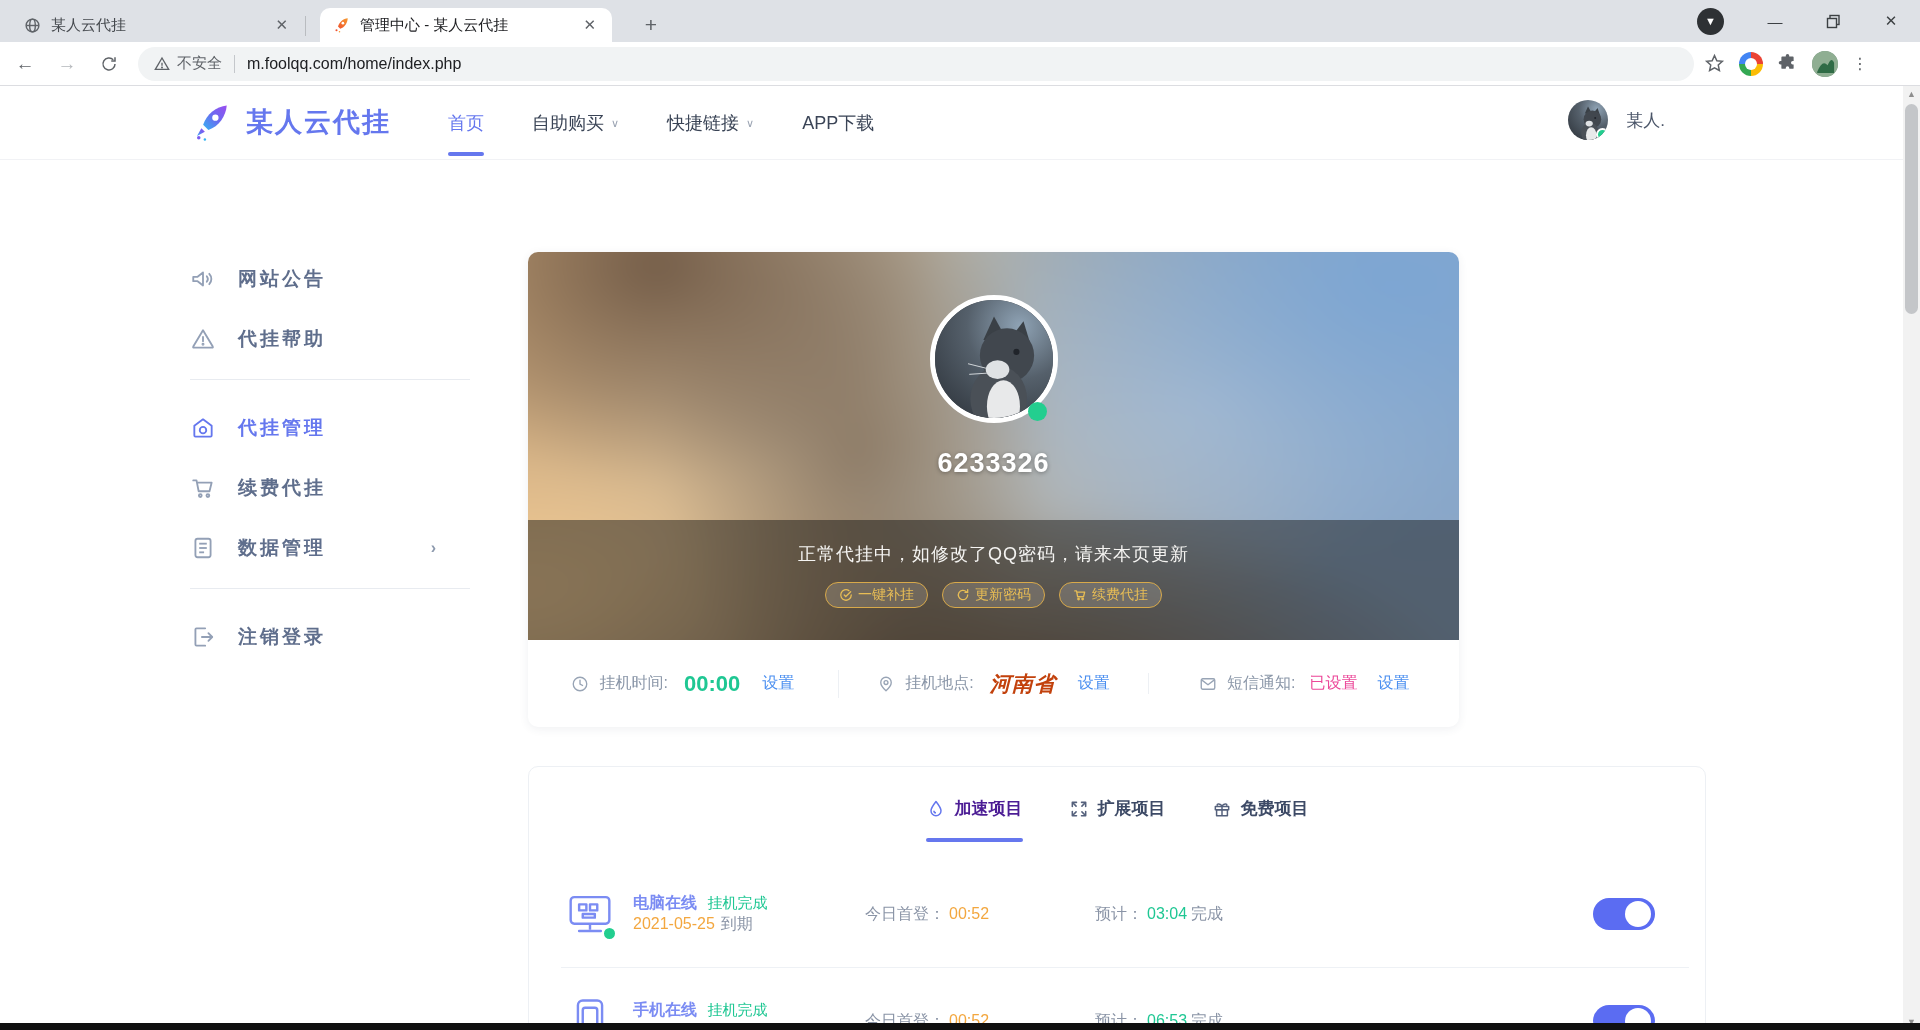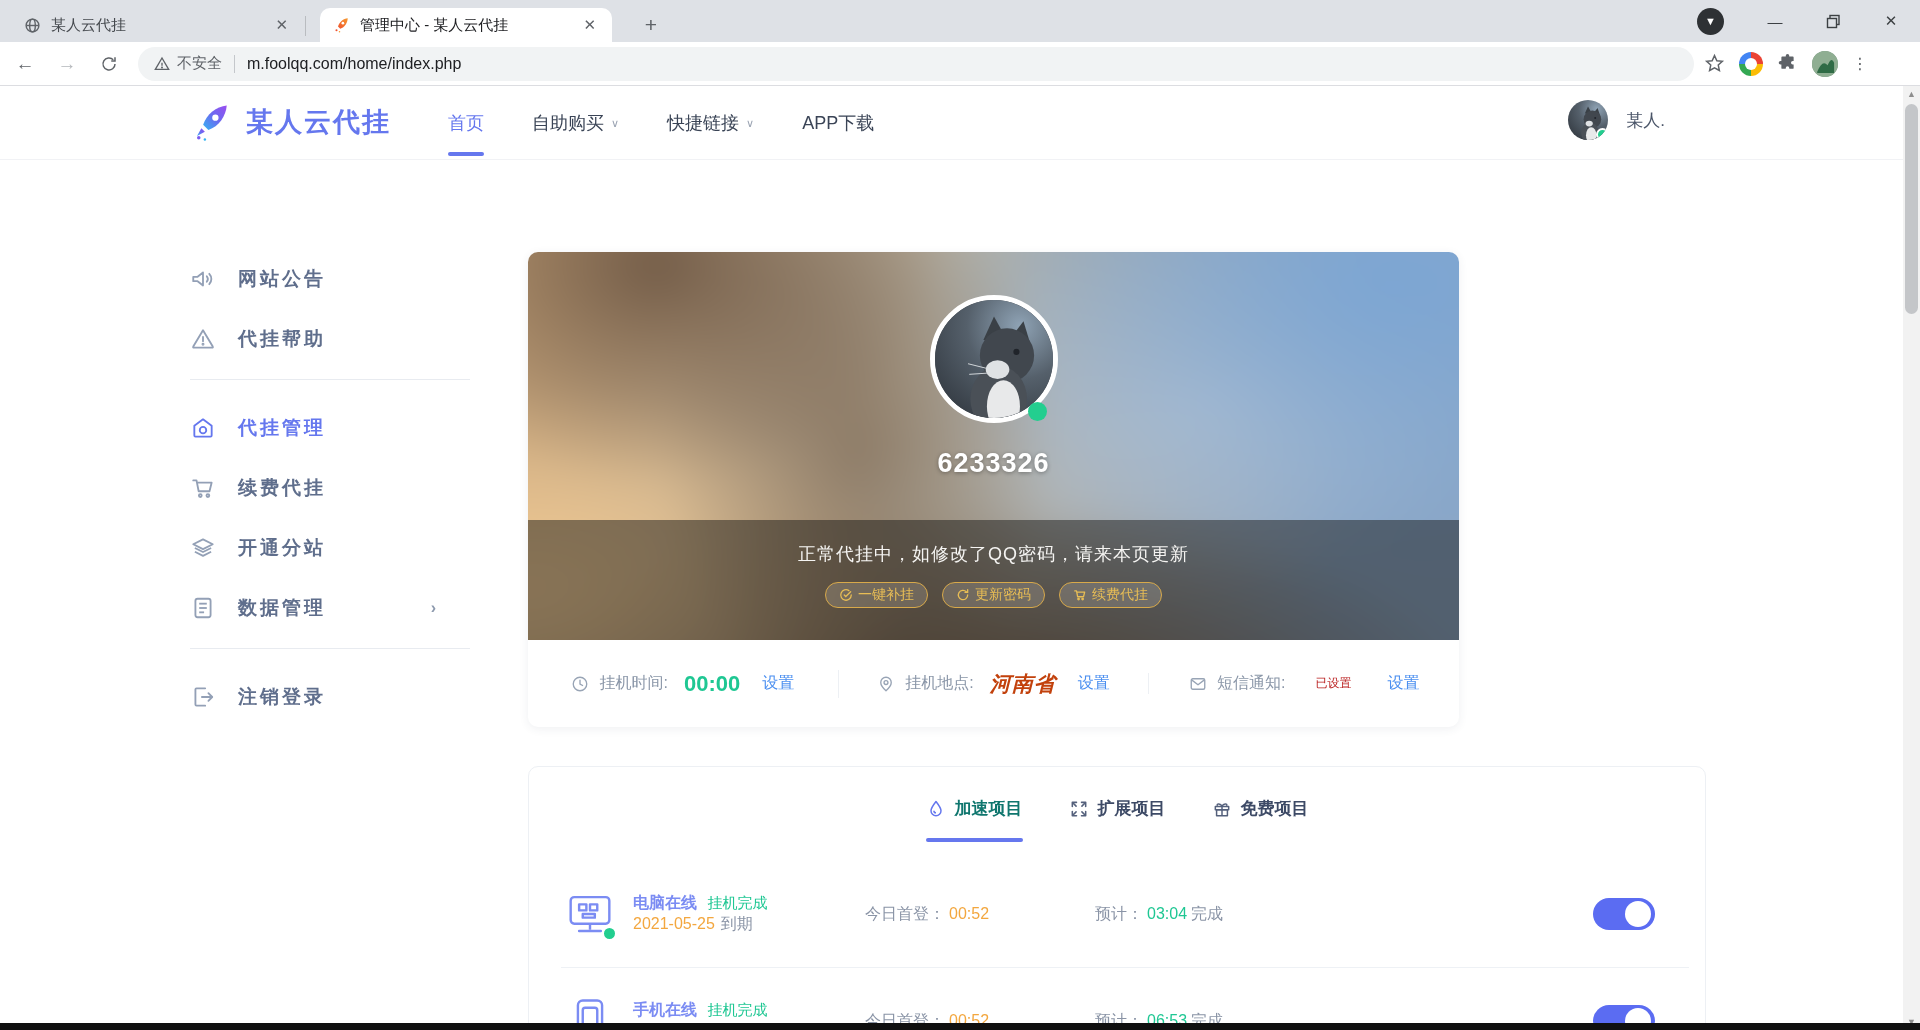--- a/index.html
+++ b/index.html
@@ -93,30 +93,30 @@
   .banner-actions { position:absolute; top:330px; width:100%; display:flex; justify-content:center; gap:14px; }
   .gold-btn { display:flex; align-items:center; gap:5px; height:26px; padding:0 13px; border-radius:14px;
     border:1px solid #d8a94a; color:#e8bd55; font-size:14px; background:rgba(255,248,235,0.16); }
 
   .info-bar { display:flex; height:87px; align-items:center; }
   .info-sec { flex:1; display:flex; align-items:center; justify-content:center; gap:10px; font-size:16px; color:#8a96a8; }
   .info-sec + .info-sec { border-left:1px solid #edf0f4; }
   .info-sec svg { color:#98a4b5; }
   .v-green-big { color:#1fc793; font-size:22px; font-weight:bold; margin:0 6px; }
   .v-green-loc { color:#c2410c; font-size:21px; font-weight:bold; margin:0 6px; letter-spacing:1px;font-style:italic; }
-  .v-green { color:#b91c1c; font-size:12px; margin:0 20px; }
+  .v-green { color:#ec4899; font-size:16px; margin:0 4px; }
   .link-blue { color:#4b8ff0; font-size:16px; margin-left:6px; }
 
   .card2 { position:relative; margin-top:39px; width:1178px; height:400px; border-radius:10px;
     border:1px solid #edf0f4; background:#fff; overflow:hidden; }
   .proj-tabs { height:94px; display:flex; justify-content:center; gap:46px; padding-top:30px; }
   .proj-tab { display:flex; flex-direction:column; align-items:center; }
   .proj-tab-row { display:flex; align-items:center; gap:9px; font-size:17px; font-weight:bold; color:#3d4a66; }
   .proj-tab-row svg { color:#55617c; }
-  .proj-tab.active .proj-tab-row { color:#0f766e;text-align:center; }
+  .proj-tab.active .proj-tab-row { color:#4c1d95;text-align:center; }
   .proj-tab.active .proj-tab-row svg { color:#6577ee; }
   .tab-underline { width:100%; height:4px; border-radius:2px; background:transparent; margin-top:18px; }
   .proj-tab.active .tab-underline { background:#6577ee; }
 
   .proj-row { height:106px; display:flex; align-items:center; padding:0 50px 0 32px; }
   .row-divider { height:1px; background:#eef1f5; margin:0 16px 0 32px; }
   .dev-icon { position:relative; width:58px; height:58px; color:#7b8cf3; }
   .dev-dot { position:absolute; right:2px; bottom:2px; width:15px; height:15px; border-radius:50%;
     background:#23ce8f; border:2px solid #fff; }
   .row-text { margin-left:14px; width:172px; }
@@ -319,28 +319,20 @@
       </svg>
       <span>代挂管理</span>
     </div>
     <div class="side-item">
       <svg width="26" height="26" viewBox="0 0 24 24" fill="none" stroke="currentColor" stroke-width="1.7" stroke-linecap="round" stroke-linejoin="round">
         <path d="M3 5h3l2 10h10l2-8H7"></path>
           <circle cx="9.5" cy="19" r="1.3"></circle>
           <circle cx="16.5" cy="19" r="1.3"></circle>
       </svg>
       <span>续费代挂</span>
-    </div>
-    <div class="side-item">
-      <svg width="26" height="26" viewBox="0 0 24 24" fill="none" stroke="currentColor" stroke-width="1.7" stroke-linejoin="round">
-        <path d="M12 4 L21 8.5 12 13 3 8.5 Z"></path>
-          <path d="M4.5 12 L12 15.7 19.5 12"></path>
-          <path d="M4.5 15.5 L12 19.2 19.5 15.5"></path>
-      </svg>
-      <span>开通分站</span>
     </div>
     <div class="side-item">
       <svg width="26" height="26" viewBox="0 0 24 24" fill="none" stroke="currentColor" stroke-width="1.7" stroke-linejoin="round">
         <rect x="5" y="3.5" width="14" height="17" rx="2"></rect>
           <line x1="8.5" y1="8" x2="15.5" y2="8"></line>
           <line x1="8.5" y1="12" x2="15.5" y2="12"></line>
           <line x1="8.5" y1="16" x2="13" y2="16"></line>
       </svg>
       <span>数据管理</span>
       <span class="side-chevron">›</span>

